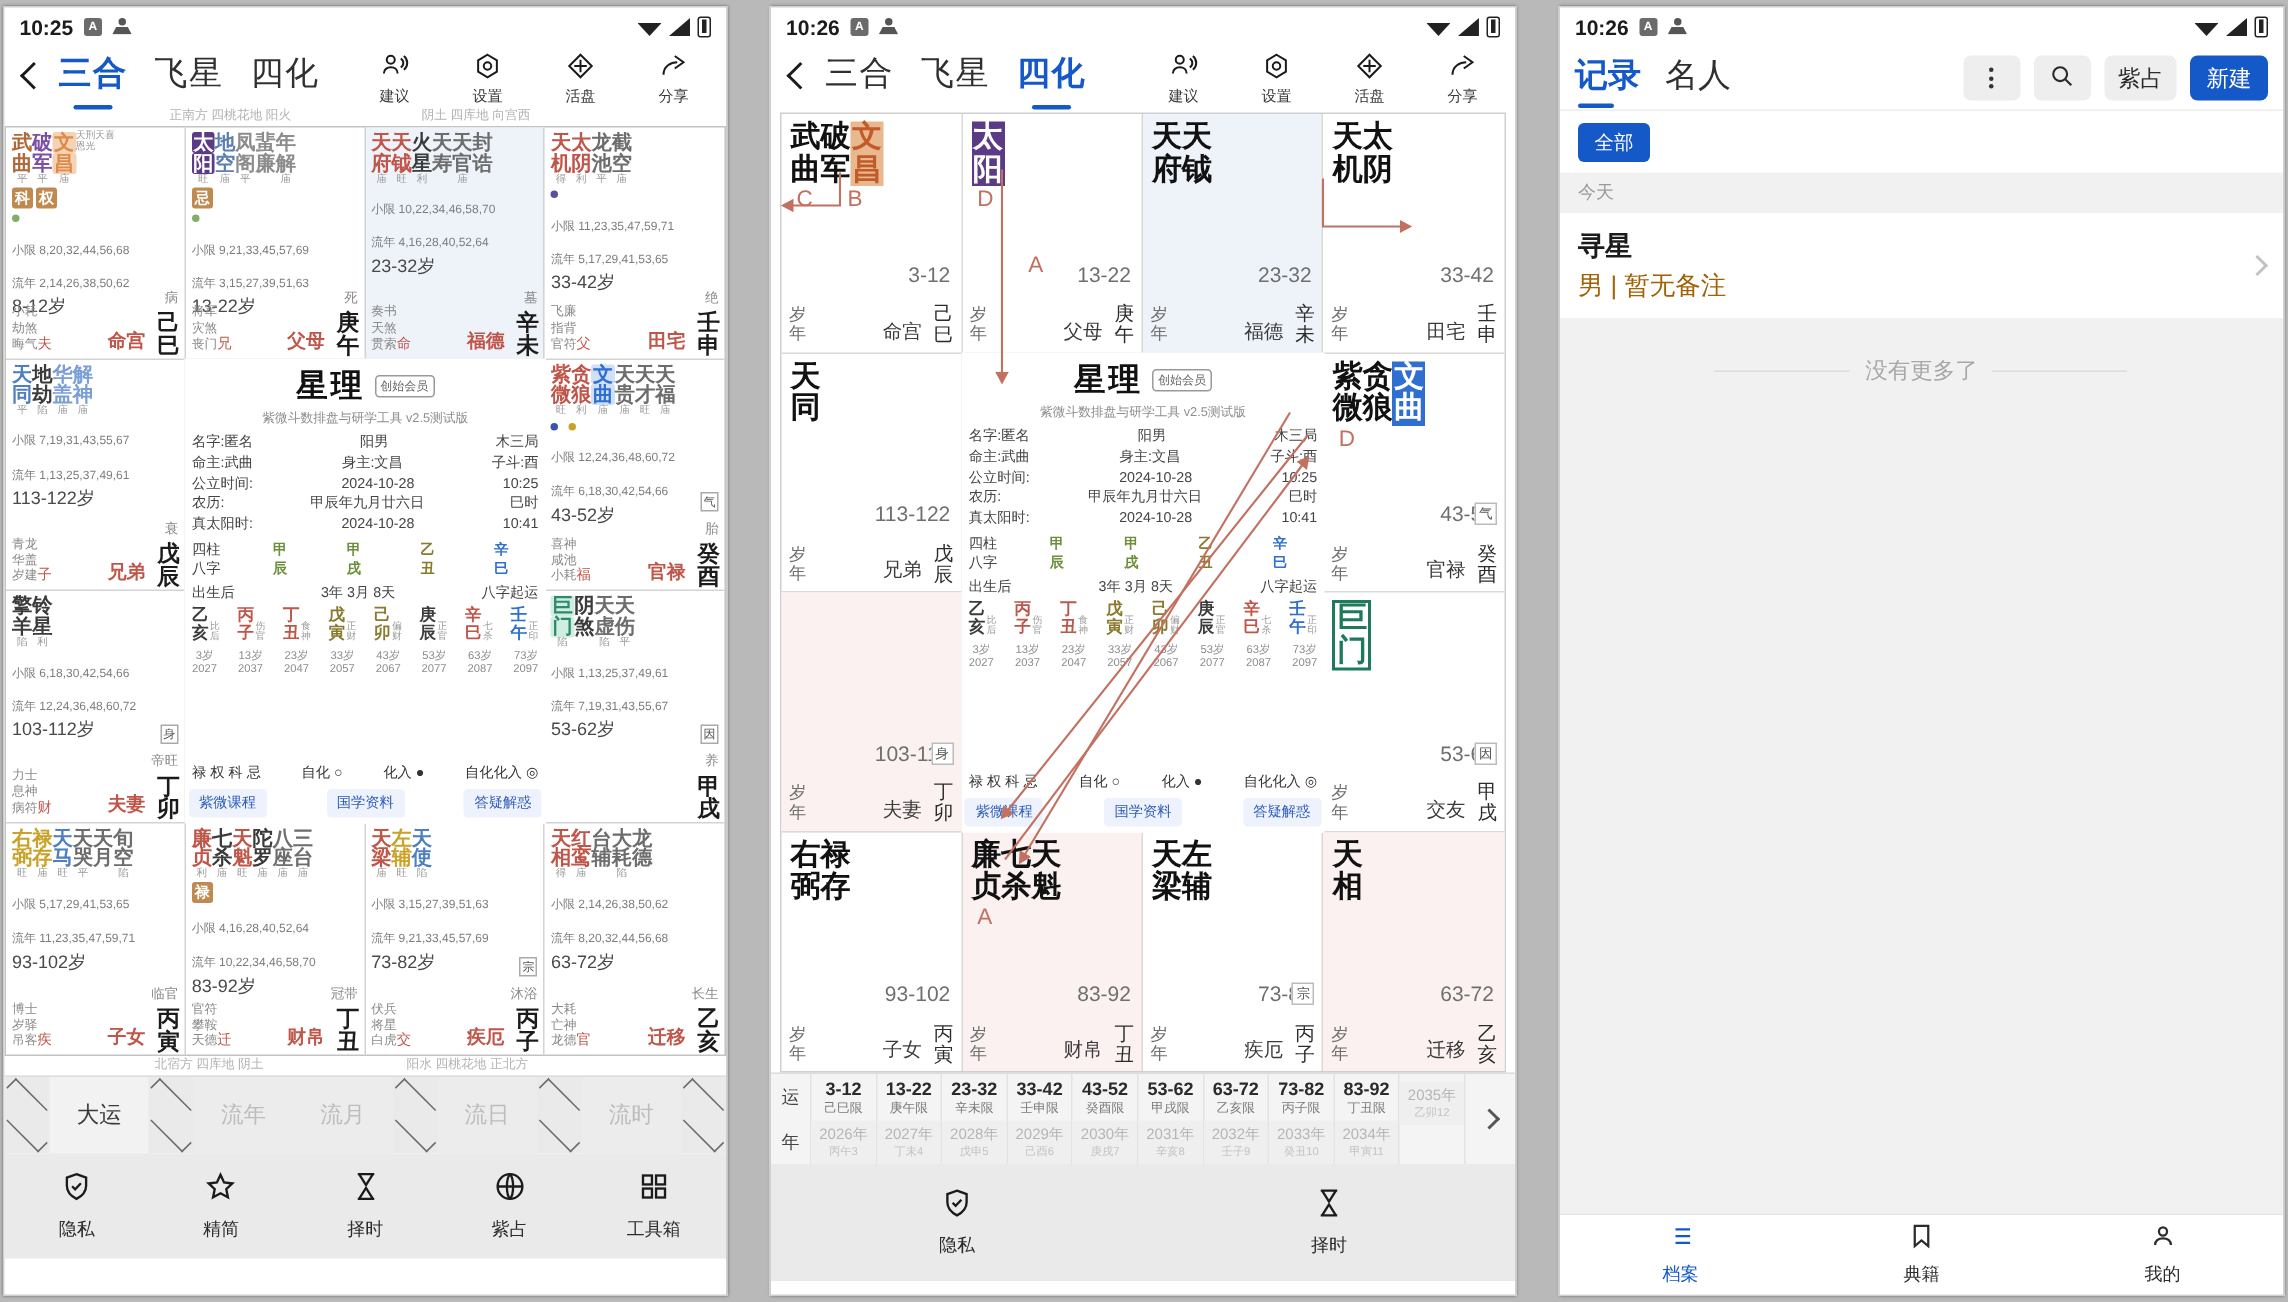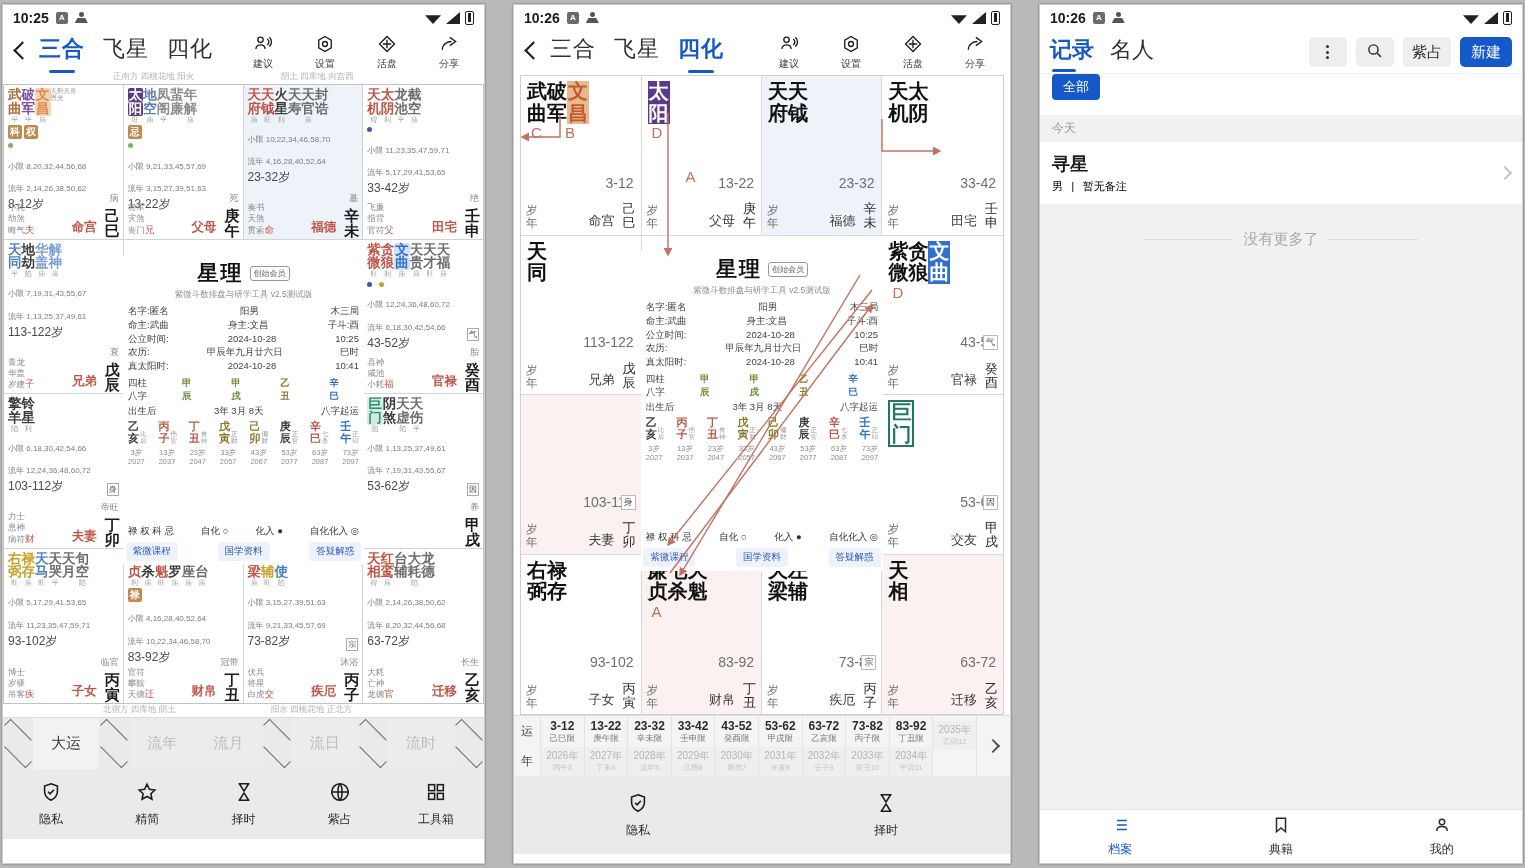--- a/index.html
+++ b/index.html
@@ -83,21 +83,21 @@
   .footL em{ font-style:normal; color:#c0564a; font-size:9.5px; }
   .palace{ position:absolute; right:26px; bottom:3px; font-size:12.5px; color:#c0564a; font-weight:600; }
   .ganzhi{ position:absolute; right:3px; bottom:1px; text-align:center; line-height:1.0; }
   .ganzhi .g{ font-size:15px; font-weight:700; color:#1b1b1b; display:block;}
   .ganzhi .z{ font-size:15px; font-weight:700; color:#1b1b1b; display:block;}
   .stage12{ position:absolute; right:4px; font-size:9px; color:#8a8a8a; }
   .minibadge{ position:absolute; font-size:8px; color:#555; border:1px solid #aaa; padding:0 1px; background:#fff; }
 
   
   .center{ position:absolute; left:25%; top:25%; width:50%; height:50%;
-      background:#fff; display:flex; flex-direction:column; align-items:center; padding-top:4px; z-index:3;margin-top:16px; }
+      background:#fff; display:flex; flex-direction:column; align-items:center; padding-top:4px; z-index:3; }
   .ct-title{ display:flex; align-items:center; gap:6px; }
   .ct-title b{ font-size:21px; letter-spacing:2px; color:#111; }
   .vipbadge{ font-size:8px; border:1px solid #999; color:#666; border-radius:3px; padding:1px 3px; }
   .ct-sub{ font-size:8.5px; color:#8d8d8d; margin-top:2px; }
   .ct-rows{ width:96%; margin-top:3px; font-size:9.5px; color:#444; }
   .ct-rows .row{ display:flex; justify-content:flex-end; line-height:1.45; }
   .ct-rows .row span:nth-child(2){ flex:1; text-align:center; }
   .fourp{ width:96%; margin-top:4px; font-size:9.5px; color:#444; }
   .fourp .fr{ display:flex; line-height:1.35; }
   .fourp .fr>span:first-child{ width:34px; }
@@ -158,26 +158,26 @@
   .p3tab.active{ color:#1559c8; font-weight:700; }
   .p3tab.active::after{ content:""; position:absolute; left:2px; bottom:-2px; width:24px; height:3px;
       background:#1559c8; border-radius:2px;}
   .p3acts{ margin-left:auto; display:flex; gap:9px; align-items:center; }
   .gbtn{ background:#eeeeee; border-radius:5px; height:30px; min-width:38px; display:flex; align-items:center;
      justify-content:center; cursor:pointer; font-size:15px; color:#2b2b2b; padding:0 9px;}
   .pbtn{ background:#1559c8; color:#fff; border-radius:5px; height:30px; display:flex; align-items:center;
      justify-content:center; padding:0 11px; font-size:15px; cursor:pointer;}
   .dots3{ display:flex; flex-direction:column; gap:2.5px; }
   .dots3 i{ width:3px;height:3px;border-radius:50%;background:#333;display:block;}
-  .filterrow{ height:42px; display:flex; align-items:flex-start; padding:0 12px; border-top:1px solid #eee;}
+  .filterrow{ height:42px; display:flex; align-items:center; padding:0 12px; border-top:1px solid #eee;}
   .chip{ background:#1559c8; color:#fff; font-size:13px; border-radius:4px; padding:4px 11px; cursor:pointer;}
   .daysep{ background:#f1f1f1; color:#9a9a9a; font-size:12px; padding:5px 12px; }
   .listitem{ display:flex; align-items:center; padding:10px 12px; cursor:pointer; background:#fff;}
   .li-name{ font-size:18px; font-weight:700; color:#1b1b1b; }
-  .li-sub{ font-size:11px; color:#000000; margin-top:3px;font-family:Liberation Mono, monospace; }
+  .li-sub{ font-size:17px; color:#a16207; margin-top:3px; }
   .li-chev{ margin-left:auto; width:10px;height:10px;border-right:2px solid #c2c2c2;border-top:2px solid #c2c2c2;
      transform:rotate(45deg);}
   .endwrap{ background:#f1f1f1; flex:1; display:flex; align-items:flex-start; justify-content:center; padding-top:26px;}
   .endline{ display:flex; align-items:center; gap:10px; color:#a8a8a8; font-size:15px; }
   .endline s{ width:90px; height:1px; background:#dcdcdc; display:block; text-decoration:none;}
   .p3nav{ height:54px; display:flex; border-top:1px solid #e4e4e4; background:#fff;}
   .p3navit{ flex:1; display:flex; flex-direction:column; align-items:center; justify-content:center; gap:3px; cursor:pointer;}
   .p3navit .lb{ font-size:12px; color:#2b2b2b; }
   .p3navit.active .lb{ color:#1559c8; }
   .colmain{ display:flex; flex-direction:column; height:100%; }

